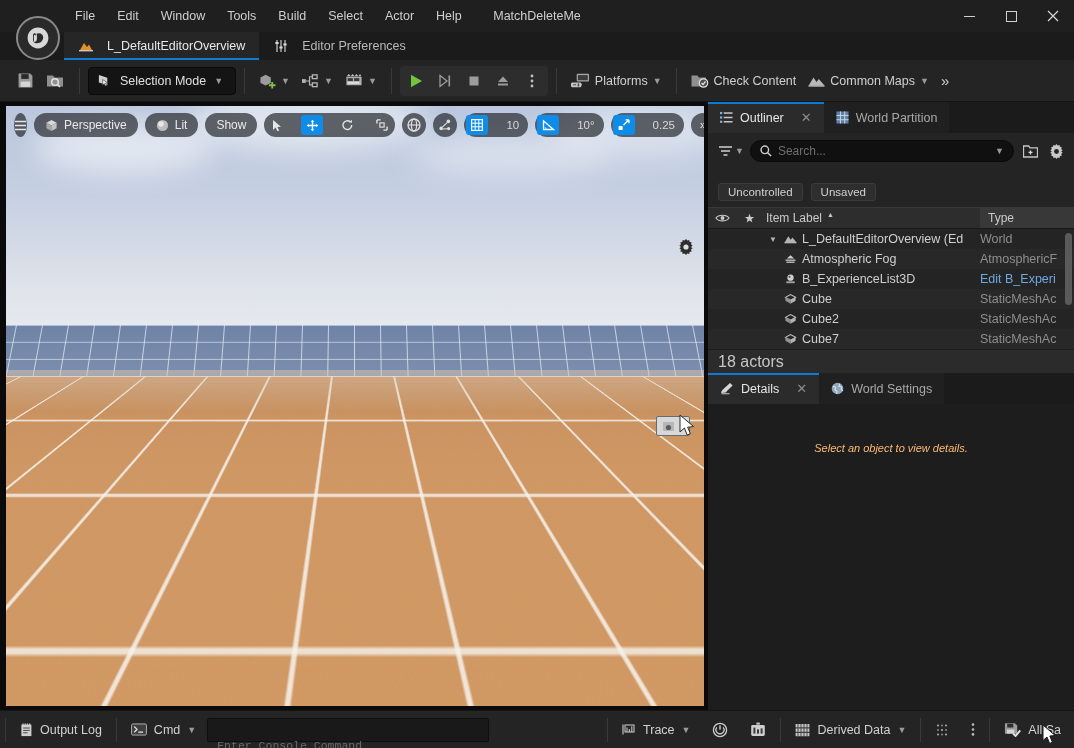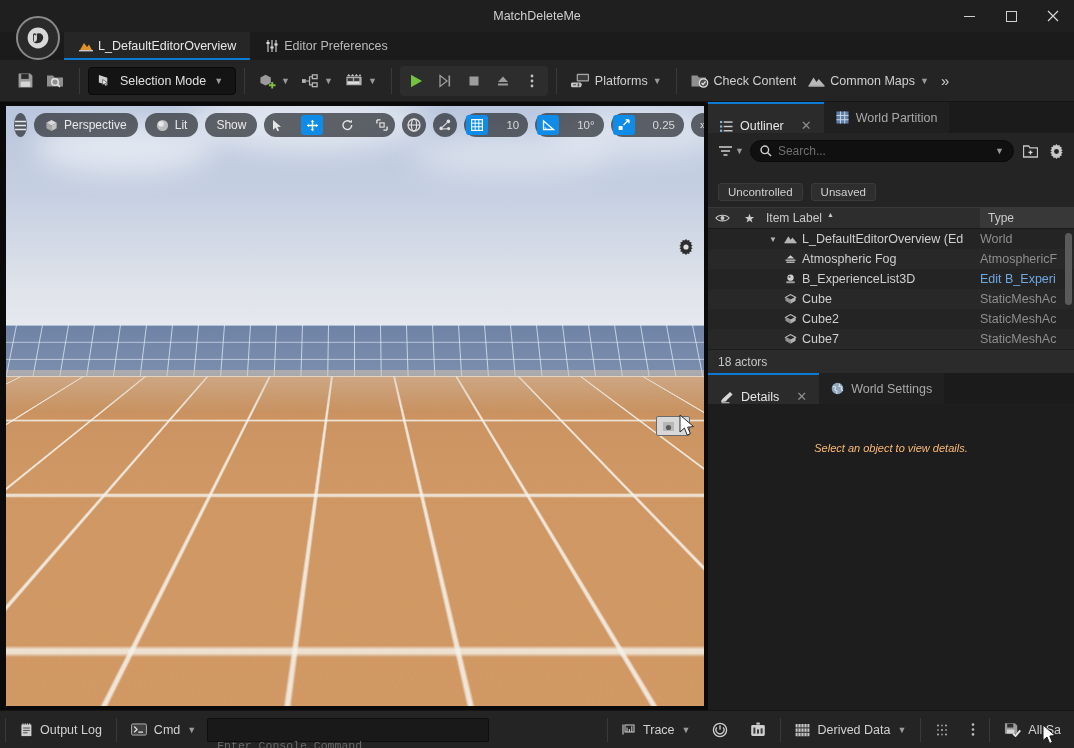--- a/index.html
+++ b/index.html
@@ -38,21 +38,21 @@
     width: 42px; height: 32px; display: flex; align-items: center; justify-content: center;
     font-size: 14px; color: #d0d0d0;
   }
 
   
   .tabbar {
     height: 28px; background: #1b1b1b; display: flex; align-items: stretch;
     flex: 0 0 28px; padding-left: 64px;
   }
   .tab {
-    display: flex; align-items: center; gap: 5px; padding: 0 14px;
+    display: flex; align-items: center; gap: 14px; padding: 0 14px;
     font-size: 12.5px; color: #b9b9b9; background: transparent; position: relative;
   }
   .tab.active { background: #262626; color: #e8e8e8; }
   .tab.active::after {
     content: ""; position: absolute; left: 0; right: 0; bottom: 0; height: 2px; background: #0c7bd6;
   }
   .tab .ticon { width: 15px; height: 15px; display: flex; align-items: center; justify-content: center; }
 
   
   .toolbar {
@@ -165,21 +165,21 @@
 
   
   .right { flex: 1 1 auto; display: flex; flex-direction: column; background: #1b1b1b; min-width: 0; }
   .panel-tabs {
     height: 31px; display: flex; align-items: stretch; background: #1b1b1b; flex: 0 0 31px;
   }
   .ptab {
     display: flex; align-items: center; gap: 7px; padding: 0 12px; font-size: 12.5px;
     color: #a8a8a8; background: #202020; position: relative;
   }
-  .ptab.active { background: #2b2b2b; color: #e6e6e6; align-items: flex-end; }
+  .ptab.active { background: #2b2b2b; color: #e6e6e6; }
   .ptab.active::before {
     content: ""; position: absolute; left: 0; right: 0; top: 0; height: 2px; background: #0c7bd6;
   }
   .ptab .x { margin-left: 10px; color: #8d8d8d; font-size: 13px; }
 
   .outliner { background: #242424; display: flex; flex-direction: column; flex: 0 0 auto; }
   .filterbar { display: flex; align-items: center; gap: 6px; padding: 7px 8px 4px 10px; }
   .filt-btn { display: flex; align-items: center; gap: 2px; color: #cfcfcf; }
   .search-box {
     flex: 1 1 auto; height: 22px; background: #101010; border: 1px solid #0a0a0a;
@@ -218,21 +218,21 @@
     width: 96px; flex: 0 0 96px; color: #8e8e8e; white-space: nowrap; overflow: hidden;
     padding-left: 2px;
   }
   .row .rtype.link { color: #6fa8e0; text-decoration-style: dotted; }
   .v-scroll {
     position: absolute; right: 2px; top: 4px; width: 7px; height: 72px;
     background: #5a5a5a; border-radius: 4px;
   }
   .actors-bar {
     height: 24px; background: #2b2b2b; display: flex; align-items: center;
-    padding-left: 10px; font-size: 12px; color: #c6c6c6; border-top: 1px solid #1c1c1c;
+    padding-left: 10px; font-size: 16px; color: #c6c6c6; border-top: 1px solid #1c1c1c;
   }
   .details { flex: 1 1 auto; display: flex; flex-direction: column; min-height: 0; }
   .details-body {
     flex: 1 1 auto; background: #1d1d1d; display: flex; justify-content: center;
     padding-top: 38px; font-size: 11px; color: #fdba74; font-style: italic;
   }
 
   
   .statusbar {
     height: 38px; flex: 0 0 38px; background: #242424; display: flex; align-items: center;
@@ -261,20 +261,30 @@
 
 <div class="app">
 
   <div class="titlebar">
     <div class="ue-logo">
       <svg viewBox="0 0 24 24">
           <path d="M12 2.4C6.7 2.4 2.4 6.7 2.4 12S6.7 21.6 12 21.6 21.6 17.3 21.6 12 17.3 2.4 12 2.4zm-3.2 5.2c.8 0 1.3.6 1.3 1.3 0 .5-.2.8-.5 1 .1-.6-.2-.9-.6-.9-.5 0-.8.4-.8 1v4.7c0 .6.3.9.8.9.9 0 2-1.1 2-2.6V9.4c0-.8-.3-1-1-1.1.9-.6 1.9-.8 2.8-.8 2.4 0 4 1.6 4 3.9 0 2.9-2.4 5.5-5.5 5.5-2.3 0-3.9-1.4-3.9-3.4V9.6c0-1.2.6-2 1.4-2z" fill="#d8d8d8"></path>
         </svg>
     </div>
 
+    <div class="menu">
+      <div class="menu-item">File</div>
+      <div class="menu-item">Edit</div>
+      <div class="menu-item">Window</div>
+      <div class="menu-item">Tools</div>
+      <div class="menu-item">Build</div>
+      <div class="menu-item">Select</div>
+      <div class="menu-item">Actor</div>
+      <div class="menu-item">Help</div>
+    </div>
 
     <div class="win-title">MatchDeleteMe</div>
 
     <div class="win-ctrls">
       <div class="win-btn">
         <svg width="11" height="11" viewBox="0 0 11 11">
             <rect x="0" y="5" width="11" height="1" fill="#d0d0d0"></rect>
           </svg>
       </div>
       <div class="win-btn">

